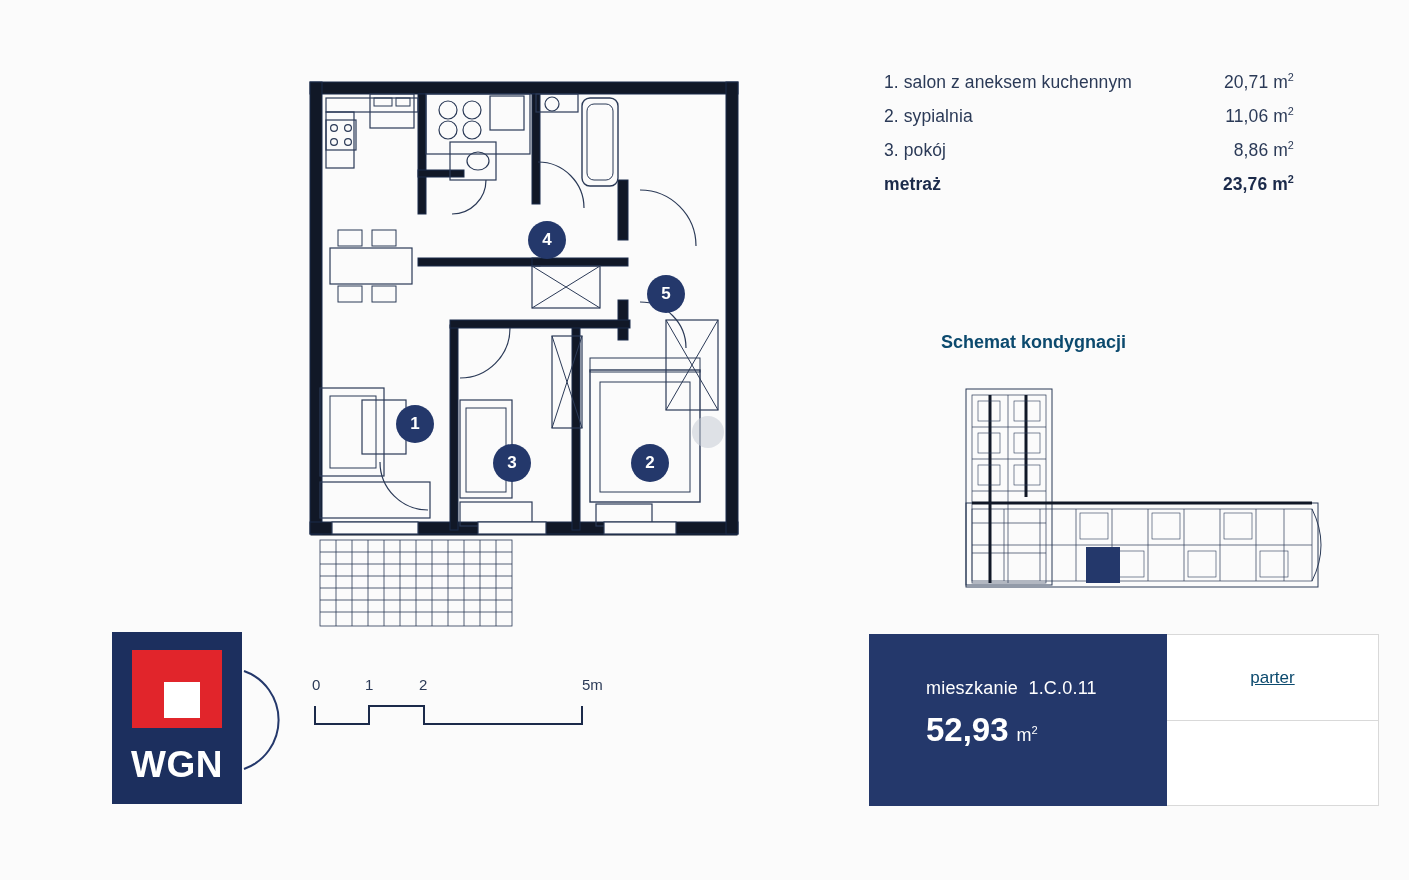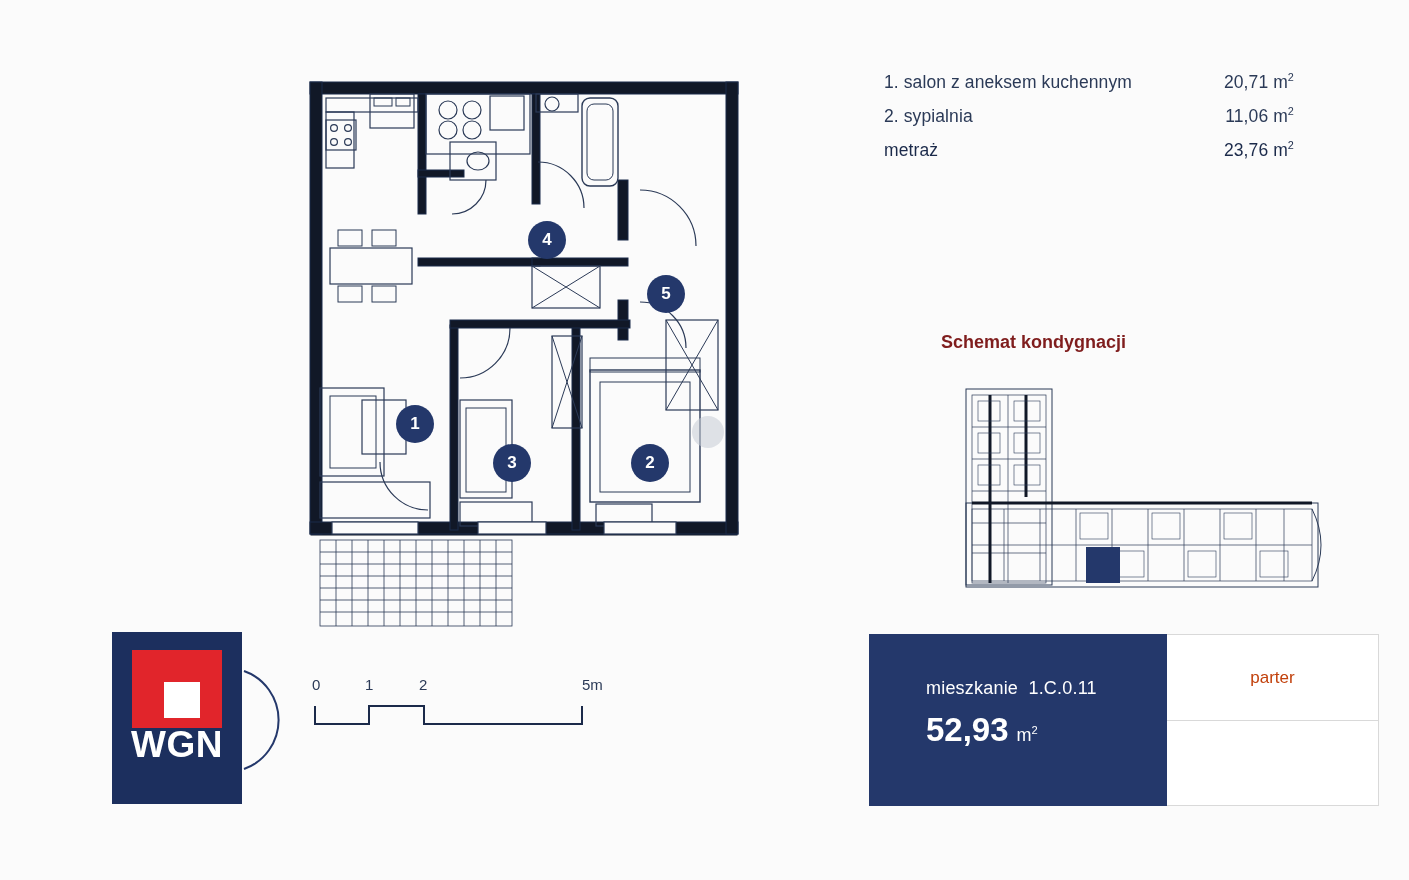--- a/index.html
+++ b/index.html
@@ -27,35 +27,35 @@
     font-family:"Liberation Sans", sans-serif;
   }
 
   
   .legend{position:absolute;left:884px;top:72px;width:410px;}
   .legend-row{
     display:flex;justify-content:space-between;align-items:baseline;
     font-size:17.5px;color:#2b3a57;margin-bottom:13px;letter-spacing:.1px;
   }
   .legend-row .val{font-variant-numeric:tabular-nums;white-space:nowrap;}
-  .legend-row.total{font-weight:400;color:#1b2a4a;margin-top:4px;}
+  .legend-row.total{font-weight:700;color:#1b2a4a;margin-top:4px;}
   sup{font-size:.62em;vertical-align:super;line-height:0;}
 
   
   .schemat-title{
-    position:absolute;left:941px;top:332px;font-size:18px;font-weight:700;color:#7f1d1d;
+    position:absolute;left:941px;top:332px;font-size:18px;font-weight:700;color:#0c4a6e;
   }
   .schemat-wrap{position:absolute;left:960px;top:385px;width:370px;height:230px;}
 
   
   .logo{position:absolute;left:112px;top:632px;width:130px;height:172px;background:#1c2f5e;}
   .logo-sq{position:absolute;left:20px;top:18px;width:90px;height:78px;background:#e1252b;}
   .logo-sq-in{position:absolute;left:32px;top:32px;width:36px;height:36px;background:#fff;}
   .logo-text{
-    position:absolute;left:0;top:92px;width:130px;text-align:center;
+    position:absolute;left:0;top:112px;width:130px;text-align:center;
     color:#fff;font-size:37px;font-weight:700;letter-spacing:.5px;
     font-family:"Liberation Sans", sans-serif;
   }
   .logo-arc{position:absolute;left:242px;top:665px;}
 
   
   .scale{position:absolute;left:312px;top:676px;width:300px;}
   .scale-labels{position:relative;height:22px;font-size:15px;color:#2b3a57;}
   .scale-labels span{position:absolute;top:0;}
   .scale-note{
@@ -70,21 +70,21 @@
   }
   .infobox-left .mi-line{font-size:18px;letter-spacing:.2px;}
   .infobox-left .mi-area{font-size:33px;font-weight:700;margin-top:12px;}
   .infobox-left .mi-area small{font-size:18px;font-weight:400;margin-left:8px;}
   .infobox-right{
     position:absolute;left:298px;top:0;width:212px;height:172px;
     border:1px solid #d9d9d9;border-left:none;box-sizing:border-box;background:#fff;
   }
   .infobox-right .cell{
     height:50%;display:flex;align-items:center;justify-content:center;
-    font-size:17px;color:#c2410c;
+    font-size:17px;color:#0c4a6e;text-decoration:underline;
   }
   .infobox-right .cell:first-child{border-bottom:1px solid #d9d9d9;}
 </style>
 </head>
 <body>
 
 <div class="sheet">
 
   <div class="plan-wrap">
     <svg class="plan-svg" width="450" height="560" viewBox="0 0 450 560">
@@ -209,20 +209,24 @@
 
   <div class="legend">
     <div class="legend-row">
       <span>1. salon z aneksem kuchennym</span>
       <span class="val"><span>20,71 m</span><sup>2</sup></span>
     </div>
     <div class="legend-row">
       <span>2. sypialnia</span>
       <span class="val"><span>11,06 m</span><sup>2</sup></span>
     </div>
+    <div class="legend-row">
+      <span>3. pokój</span>
+      <span class="val"><span>8,86 m</span><sup>2</sup></span>
+    </div>
     <div class="legend-row total">
       <span>metraż</span>
       <span class="val"><span>23,76 m</span><sup>2</sup></span>
     </div>
   </div>
 
   <div class="schemat-title">Schemat kondygnacji</div>
   <div class="schemat-wrap">
     <svg width="370" height="230" viewBox="0 0 370 230">
       <g stroke="#2b3a57" stroke-width="1" fill="none">

